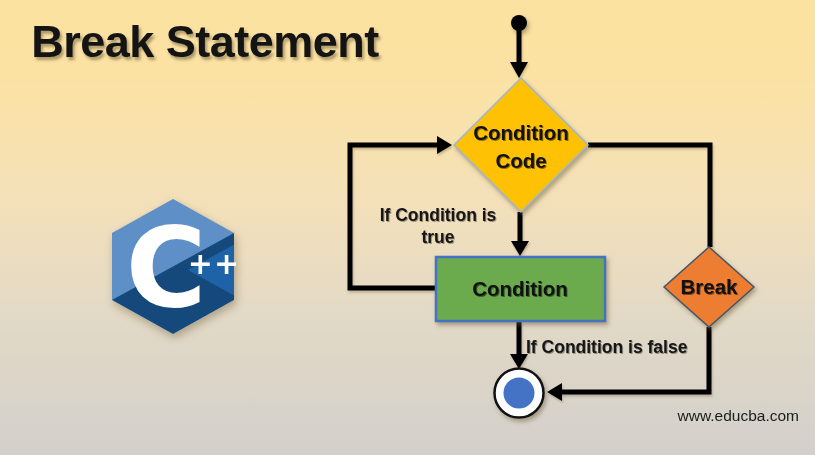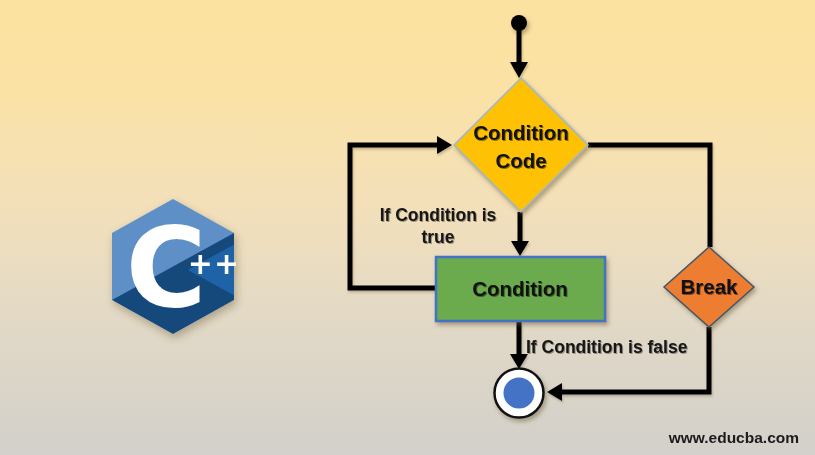--- a/index.html
+++ b/index.html
@@ -41,32 +41,33 @@
     fill: #161616;
     filter: drop-shadow(1px 1px 0.5px rgba(0,0,0,0.35));
   }
   .logo-letter {
     font-family: "DejaVu Sans", sans-serif;
     font-weight: bold;
     fill: #ffffff;
   }
   .footer {
     position: absolute;
-    right: 16px; top: 429px;
-    font-weight: bold;
+    right: 16px; top: 407px;
+    font-weight: normal;
     font-size: 15.5px;
     color: #1b1b1b;
   }
 </style>
 </head>
 <body>
 
 <div class="canvas">
 
   <div class="title">
+    <div>Break Statement</div>
   </div>
 
   <svg class="logo-svg" width="150" height="155" viewBox="0 0 150 155">
     <polygon points="73,9 134,43 134,110 73,144 12,110 12,43" fill="#5E8FC7"></polygon>
     <clipPath id="hexclip">
       <polygon points="73,9 134,43 134,110 73,144 12,110 12,43"></polygon>
     </clipPath>
     <polygon clip-path="url(#hexclip)" points="12,110 134,43 134,110 73,144" fill="#15497C"></polygon>
     <polygon clip-path="url(#hexclip)" points="88,80 142,50 142,110" fill="#1E63A8"></polygon>
     <text class="logo-letter" x="66" y="116" font-size="110" text-anchor="middle">C</text>

